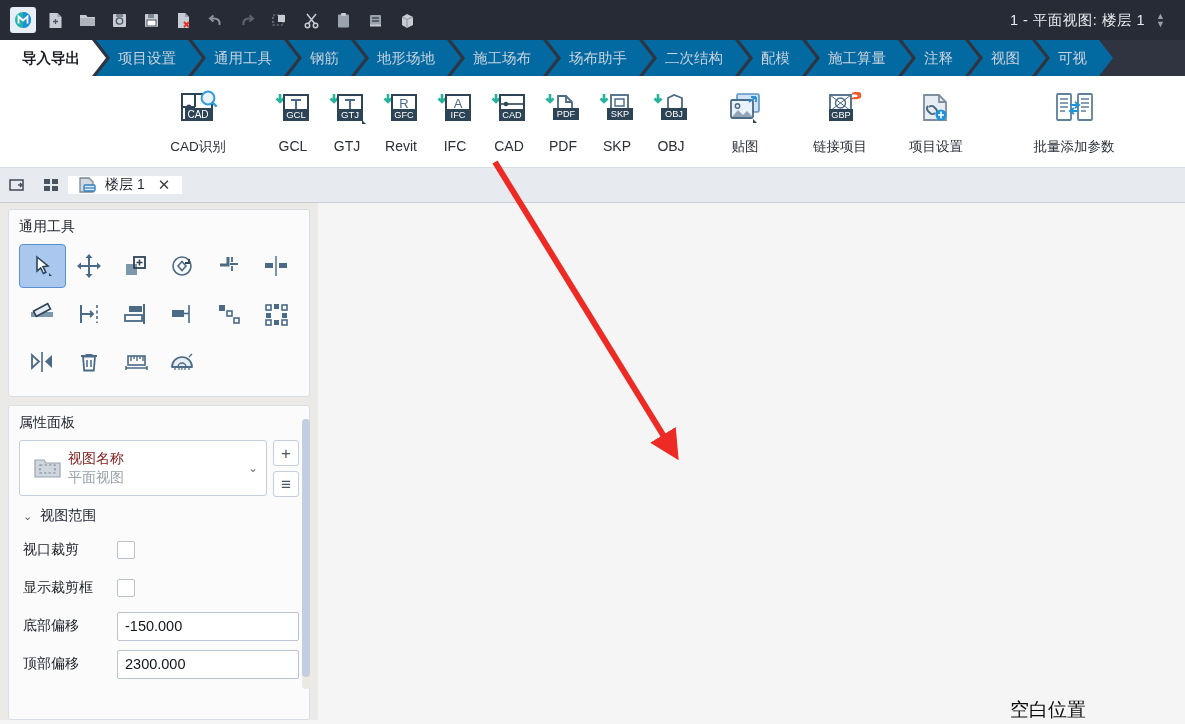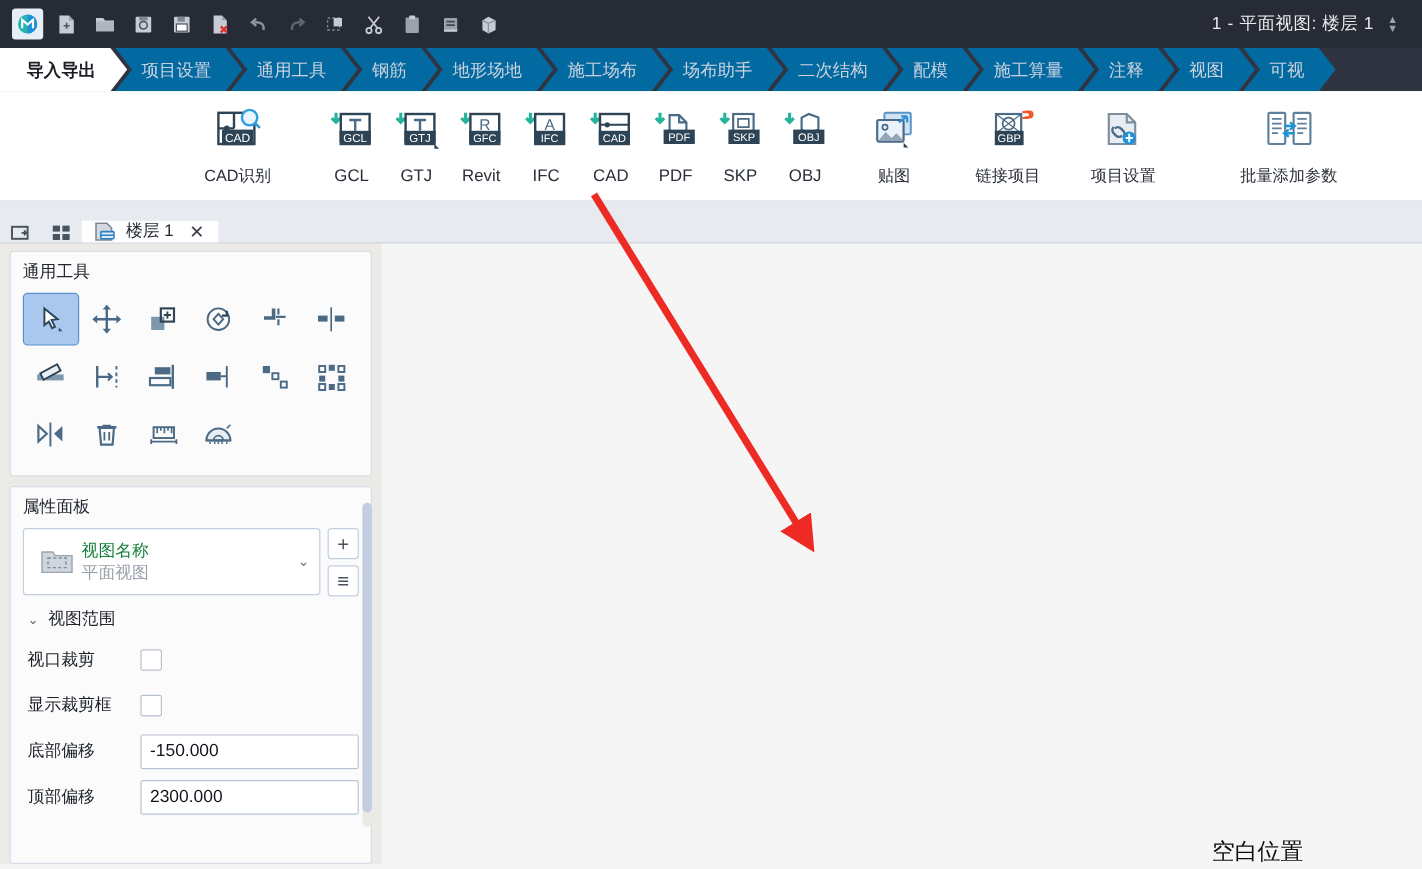--- a/index.html
+++ b/index.html
@@ -74,21 +74,21 @@
   .ritem.wide { width: 96px; }
   .ritem .glyph { height: 50px; display: flex; align-items: center; justify-content: center; }
   .ritem .lab {
     font-size: 13.5px; color: #2a2f38; margin-top: 2px; white-space: nowrap;
   }
   .ritem .lab.en { font-size: 14px; }
 
   
   .docstrip {
     height: 35px; background: #e7eaef;
-    display: flex; align-items: flex-end;
+    display: flex; align-items: center;
     border-bottom: 1px solid #c8cdd6;
   }
   .doc-ic {
     width: 34px; display: flex; align-items: center; justify-content: center;
   }
   .doctab {
     display: flex; align-items: center; gap: 7px;
     background: #ffffff; padding: 0 12px 0 10px;
     font-size: 14px; color: #1f2630;
   }
@@ -120,21 +120,21 @@
   .tool.sel { background: #aac8ee; border: 1px solid #5b8fd0; }
 
   .prop-row-top { display: flex; gap: 6px; align-items: flex-start; }
   .combo {
     flex: 1; height: 56px; border: 1px solid #c3cede; border-radius: 3px;
     background: #fff; display: flex; align-items: center; padding: 0 8px;
     position: relative;
   }
   .combo .cb-ic { width: 40px; display: flex; align-items: center; justify-content: center; }
   .combo .cb-txt { display: flex; flex-direction: column; justify-content: center; }
-  .combo .cb-ph { font-size: 14px; color: #15803d; line-height: 19px; }
+  .combo .cb-ph { font-size: 14px; color: #7f1d1d; line-height: 19px; }
   .combo .cb-val { font-size: 14px; color: #9aa1ab; line-height: 19px; }
   .combo .cb-ar { position: absolute; right: 8px; color: #6f7a88; font-size: 12px; }
   .sidebtns { display: flex; flex-direction: column; gap: 5px; }
   .sbtn {
     width: 26px; height: 26px; border: 1px solid #c3cede; border-radius: 3px;
     background: #fff; display: flex; align-items: center; justify-content: center;
     color: #4a5461; font-size: 17px; line-height: 1;
   }
 
   .section-hdr {

